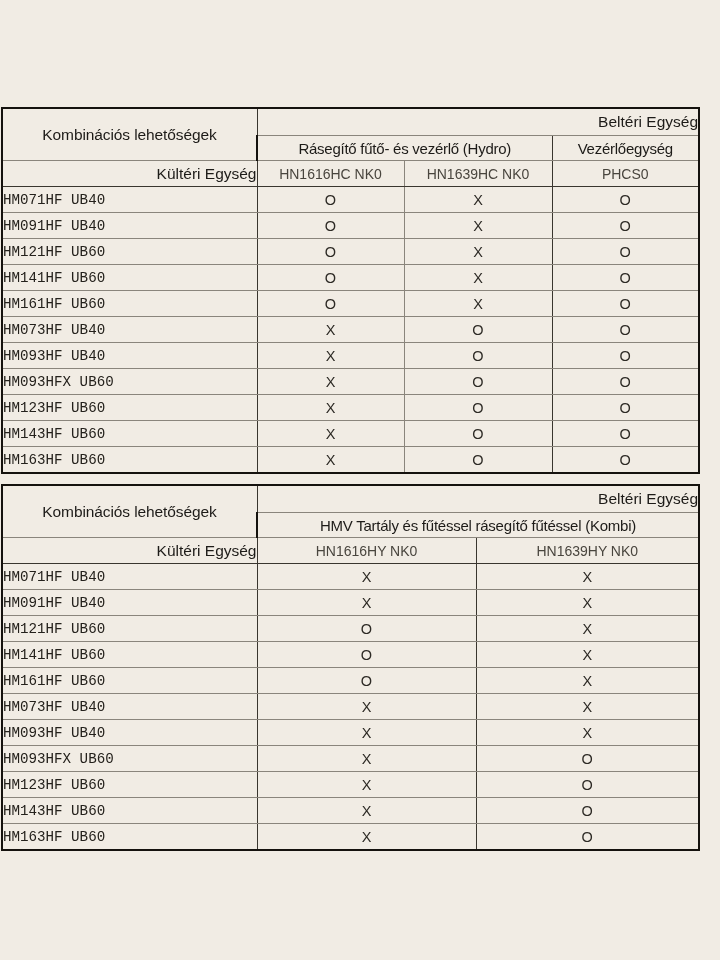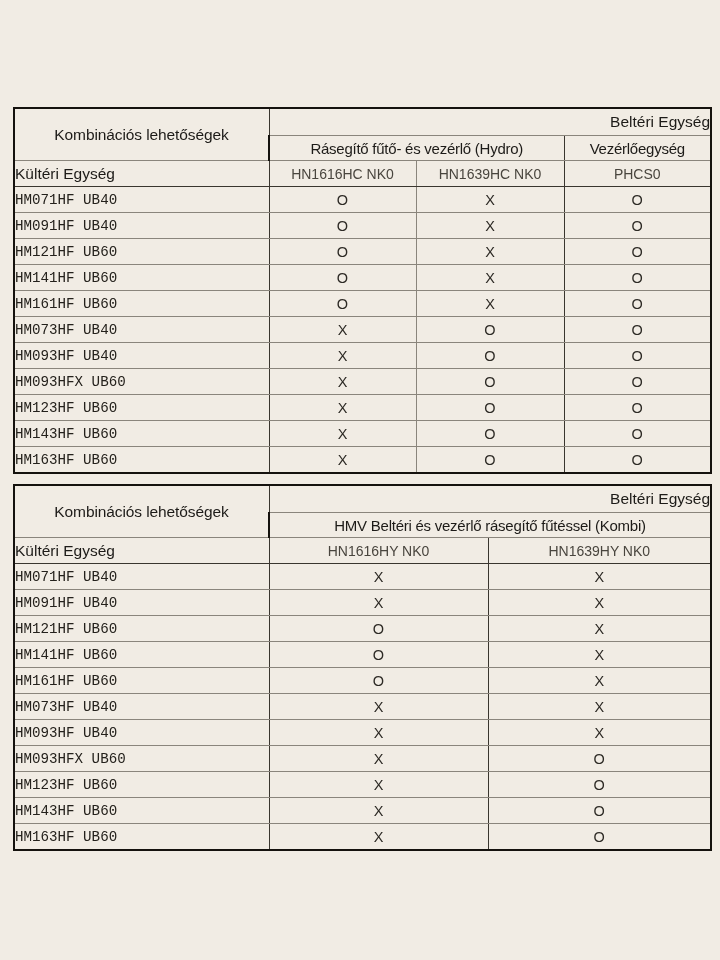--- a/index.html
+++ b/index.html
@@ -14,21 +14,21 @@
     font-family: "Liberation Sans", sans-serif;
     color: #1d1b18;
     -webkit-font-smoothing: antialiased;
   }
 
   .page {
     position: relative;
     width: 720px;
     height: 960px;
     box-sizing: border-box;
-    padding: 107px 10px 0 13px;
+    padding: 107px 10px 0 1px;
   }
 
   .combo-table {
     width: 697px;
     border-collapse: collapse;
     table-layout: fixed;
     background: #f1ece4;
     border: 2.5px solid #15120e;
   }
 
@@ -68,21 +68,21 @@
   .h-sub {
     height: 24px;
     text-align: center;
     font-size: 15px;
     font-weight: bold;
     letter-spacing: -0.25px;
     white-space: nowrap;
   }
   .h-rowlabel {
     height: 25px;
-    text-align: left;
+    text-align: right;
     font-size: 15.5px;
     font-weight: bold;
   }
   .h-model {
     height: 25px;
     text-align: center;
     font-size: 14px;
     color: #49453e;
     font-weight: normal;
   }
@@ -219,21 +219,21 @@
       <col class="t2-c0">
         <col class="t2-c1">
         <col class="t2-c2">
     </colgroup>
     <tbody>
       <tr>
         <td class="h-corner vsep-right-strong" rowspan="2">Kombinációs lehetőségek</td>
         <td class="h-group" colspan="2">Beltéri Egység</td>
       </tr>
       <tr>
-        <td class="h-sub" colspan="2">HMV Beltéri és vezérlő rásegítő fűtéssel (Kombi)</td>
+        <td class="h-sub" colspan="2">HMV Tartály és fűtéssel rásegítő fűtéssel (Kombi)</td>
       </tr>
       <tr>
         <td class="h-rowlabel vsep-right-strong hsep-strong">Kültéri Egység</td>
         <td class="h-model hsep-strong vsep-right-strong">HN1616HY NK0</td>
         <td class="h-model hsep-strong">HN1639HY NK0</td>
       </tr>
 
       <tr>
         <td class="r-name vsep-right-strong">HM071HF UB40</td>
         <td class="r-mark vsep-right-strong">X</td>

